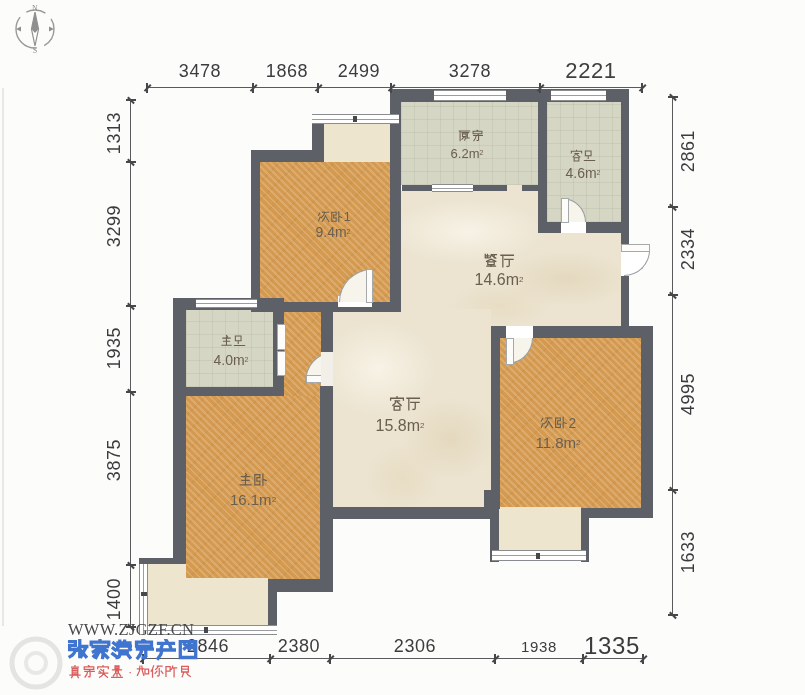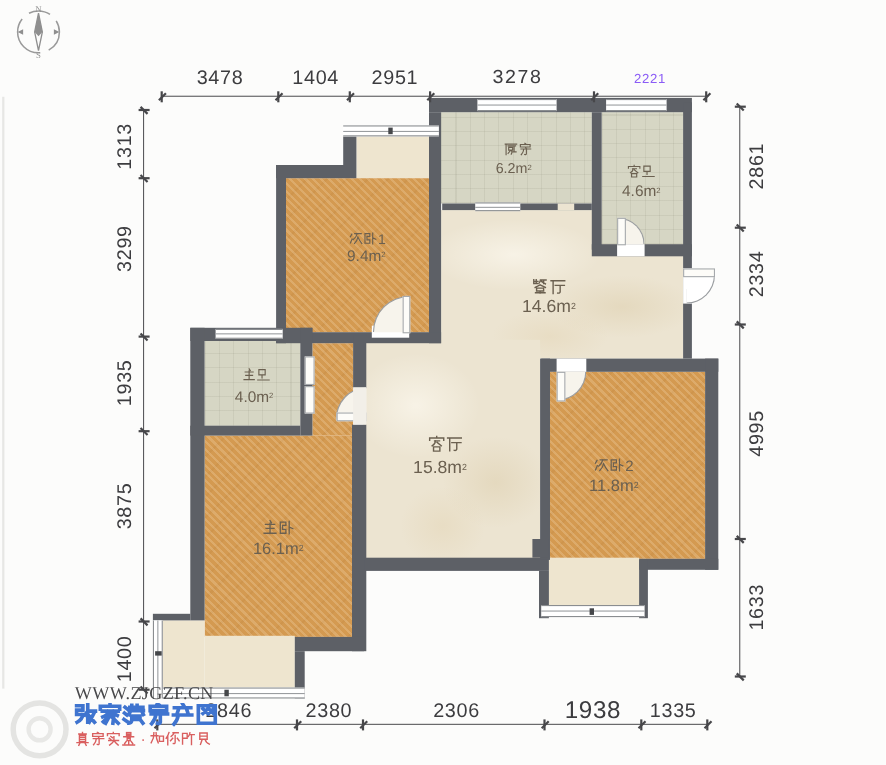--- a/index.html
+++ b/index.html
@@ -141,24 +141,24 @@
     <div style="left:248.5px;top:86.5px;width:9px;height:1.6px;background:#47474a;transform:rotate(-45deg);"></div>
 <div style="left:317.3px;top:82.5px;width:1.6px;height:10px;background:#47474a;"></div>
     <div style="left:313.5px;top:86.5px;width:9px;height:1.6px;background:#47474a;transform:rotate(-45deg);"></div>
 <div style="left:390.3px;top:82.5px;width:1.6px;height:10px;background:#47474a;"></div>
     <div style="left:386.5px;top:86.5px;width:9px;height:1.6px;background:#47474a;transform:rotate(-45deg);"></div>
 <div style="left:539.3px;top:82.5px;width:1.6px;height:10px;background:#47474a;"></div>
     <div style="left:535.5px;top:86.5px;width:9px;height:1.6px;background:#47474a;transform:rotate(-45deg);"></div>
 <div style="left:641.3px;top:82.5px;width:1.6px;height:10px;background:#47474a;"></div>
     <div style="left:637.5px;top:86.5px;width:9px;height:1.6px;background:#47474a;transform:rotate(-45deg);"></div>
 <div style="left:200px;top:71px;transform:translate(-50%,-50%);font-size:18px;color:#3c3c3f;font-family:'Liberation Sans';letter-spacing:.6px;">3478</div>
-<div style="left:287px;top:71px;transform:translate(-50%,-50%);font-size:18px;color:#3c3c3f;font-family:'Liberation Sans';letter-spacing:.6px;">1404</div>
-<div style="left:359px;top:71px;transform:translate(-50%,-50%);font-size:18px;color:#3c3c3f;font-family:'Liberation Sans';letter-spacing:.6px;">2951</div>
-<div style="left:470px;top:71px;transform:translate(-50%,-50%);font-size:18px;color:#3c3c3f;font-family:Liberation Mono, monospace;letter-spacing:.6px;">3278</div>
-<div style="left:591px;top:71px;transform:translate(-50%,-50%);font-size:12px;color:#8b5cf6;font-family:'Liberation Sans';letter-spacing:.6px;">2221</div>
+<div style="left:287px;top:71px;transform:translate(-50%,-50%);font-size:18px;color:#3c3c3f;font-family:'Liberation Sans';letter-spacing:.6px;">1868</div>
+<div style="left:359px;top:71px;transform:translate(-50%,-50%);font-size:18px;color:#3c3c3f;font-family:'Liberation Sans';letter-spacing:.6px;">2499</div>
+<div style="left:470px;top:71px;transform:translate(-50%,-50%);font-size:18px;color:#3c3c3f;font-family:Liberation Sans, sans-serif;letter-spacing:.6px;">3278</div>
+<div style="left:591px;top:71px;transform:translate(-50%,-50%);font-size:22px;color:#404040;font-family:'Liberation Sans';letter-spacing:.6px;">2221</div>
 <div style="left:130px;top:100px;width:1.4px;height:527px;background:#5a5a5d;"></div>
 <div style="left:125.5px;top:99.3px;width:10px;height:1.6px;background:#47474a;"></div>
     <div style="left:129.5px;top:95.5px;width:1.6px;height:9px;background:#47474a;transform:rotate(-45deg);"></div>
 <div style="left:125.5px;top:161.3px;width:10px;height:1.6px;background:#47474a;"></div>
     <div style="left:129.5px;top:157.5px;width:1.6px;height:9px;background:#47474a;transform:rotate(-45deg);"></div>
 <div style="left:125.5px;top:305.3px;width:10px;height:1.6px;background:#47474a;"></div>
     <div style="left:129.5px;top:301.5px;width:1.6px;height:9px;background:#47474a;transform:rotate(-45deg);"></div>
 <div style="left:125.5px;top:391.3px;width:10px;height:1.6px;background:#47474a;"></div>
     <div style="left:129.5px;top:387.5px;width:1.6px;height:9px;background:#47474a;transform:rotate(-45deg);"></div>
 <div style="left:125.5px;top:564.3px;width:10px;height:1.6px;background:#47474a;"></div>
@@ -194,22 +194,22 @@
     <div style="left:325.5px;top:657.5px;width:9px;height:1.6px;background:#47474a;transform:rotate(-45deg);"></div>
 <div style="left:494.3px;top:653.5px;width:1.6px;height:10px;background:#47474a;"></div>
     <div style="left:490.5px;top:657.5px;width:9px;height:1.6px;background:#47474a;transform:rotate(-45deg);"></div>
 <div style="left:582.3px;top:653.5px;width:1.6px;height:10px;background:#47474a;"></div>
     <div style="left:578.5px;top:657.5px;width:9px;height:1.6px;background:#47474a;transform:rotate(-45deg);"></div>
 <div style="left:642.3px;top:653.5px;width:1.6px;height:10px;background:#47474a;"></div>
     <div style="left:638.5px;top:657.5px;width:9px;height:1.6px;background:#47474a;transform:rotate(-45deg);"></div>
 <div style="left:208px;top:646px;transform:translate(-50%,-50%);font-size:18px;color:#3c3c3f;font-family:'Liberation Sans';letter-spacing:.6px;">2846</div>
 <div style="left:299px;top:646px;transform:translate(-50%,-50%);font-size:18px;color:#3c3c3f;font-family:'Liberation Sans';letter-spacing:.6px;">2380</div>
 <div style="left:415px;top:646px;transform:translate(-50%,-50%);font-size:18px;color:#3c3c3f;font-family:'Liberation Sans';letter-spacing:.6px;">2306</div>
-<div style="left:539px;top:646px;transform:translate(-50%,-50%);font-size:22px;color:#3c3c3f;font-family:'Liberation Sans';letter-spacing:.6px;">1938</div>
-<div style="left:612px;top:646px;transform:translate(-50%,-50%);font-size:18px;color:#3c3c3f;font-family:'Liberation Sans';letter-spacing:.6px;">1335</div>
+<div style="left:539px;top:646px;transform:translate(-50%,-50%);font-size:15px;color:#3c3c3f;font-family:'Liberation Sans';letter-spacing:.6px;">1938</div>
+<div style="left:612px;top:646px;transform:translate(-50%,-50%);font-size:24px;color:#3c3c3f;font-family:'Liberation Sans';letter-spacing:.6px;">1335</div>
 <svg style="left:12px;top:4px;" width="46" height="50" viewBox="0 0 46 50">
 <circle cx="23" cy="25" r="19" fill="none" stroke="#9a9a9a" stroke-width="1.4" stroke-dasharray="20 8 44 8"></circle>
 <path d="M23 8 L26.5 25 L23 42 L19.5 25 Z" fill="none" stroke="#8f8f8f" stroke-width="1.2"></path>
 <path d="M23 8 L26.5 25 L23 29 L19.5 25 Z" fill="#8f8f8f"></path>
 <path d="M4 25 l5 -2.5 v5 Z" fill="#8f8f8f"></path>
       <path d="M42 25 l-5 -2.5 v5 Z" fill="#8f8f8f"></path>
 <text x="23" y="7" text-anchor="middle" font-size="8" fill="#8f8f8f" font-family="Liberation Serif">N</text>
 <text x="23" y="49" text-anchor="middle" font-size="8" fill="#8f8f8f" font-family="Liberation Serif">S</text>
 </svg>
 <div style="left:68px;top:620px;font-family:'Liberation Serif';font-size:16.5px;color:#48484a;letter-spacing:.3px;">WWW.ZJGZF.CN</div>

